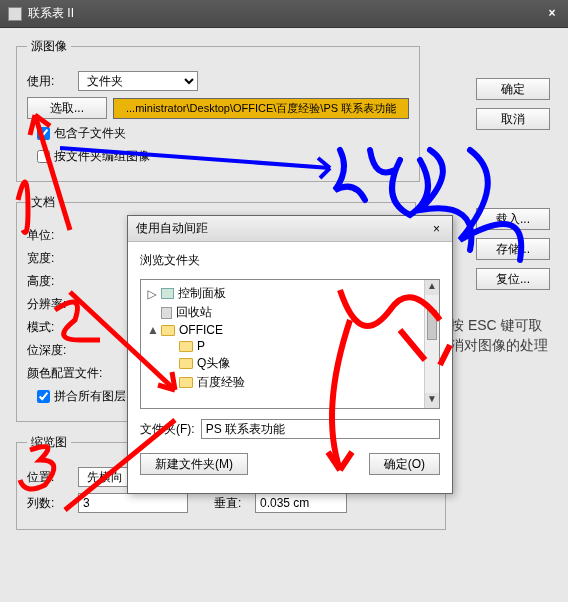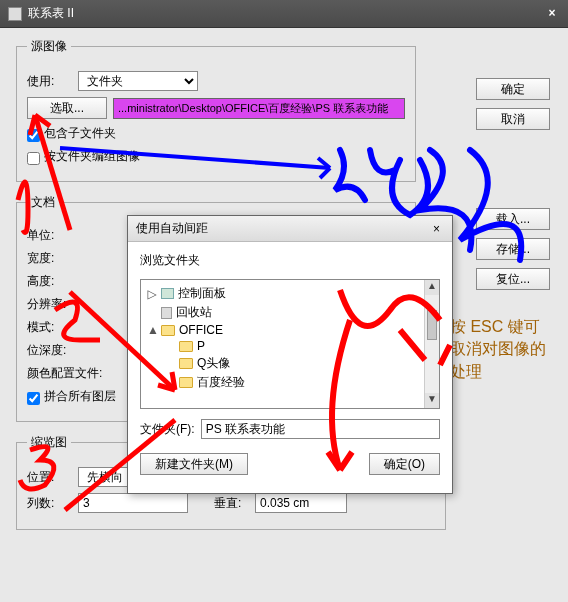--- a/index.html
+++ b/index.html
@@ -53,22 +53,22 @@
     border: 1px solid #888;
     background: linear-gradient(#fdfdfd,#e6e6e6);
     height: 22px;
     padding: 0 14px;
     font-size: 12px;
     cursor: pointer;
     white-space: nowrap;
   }
   .path-box {
     border: 1px solid #666;
-    background: #d946ef;
-    padding: 2px 4px;
+    background: #eab308;
+    padding: 2px 12px;
     font-size: 11px;
     overflow: hidden;
     white-space: nowrap;
     flex: 1;
   }
   .right-col {
     position: absolute;
     right: 18px;
     top: 50px;
     display: flex;
@@ -84,25 +84,25 @@
     flex-direction: column;
     gap: 8px;
     width: 74px;
   }
   .right-col .btn, .right-col2 .btn { width: 100%; }
   .note-text {
     position: absolute;
     right: 18px;
     top: 288px;
     width: 100px;
-    font-size: 16px;
-    color: #a16207;
+    font-size: 14px;
+    color: #404040;
     line-height: 1.4;
   }
-  .checkbox-row { display: flex; align-items: flex-end; gap: 4px; margin: 6px 0; }
+  .checkbox-row { display: flex; align-items: center; gap: 4px; margin: 6px 10px; }
   .checkbox-row input { margin: 0; }
 
   
   .folder-dialog {
     position: absolute;
     left: 127px;
     top: 215px;
     width: 326px;
     background: #fff;
     border: 1px solid #666;

